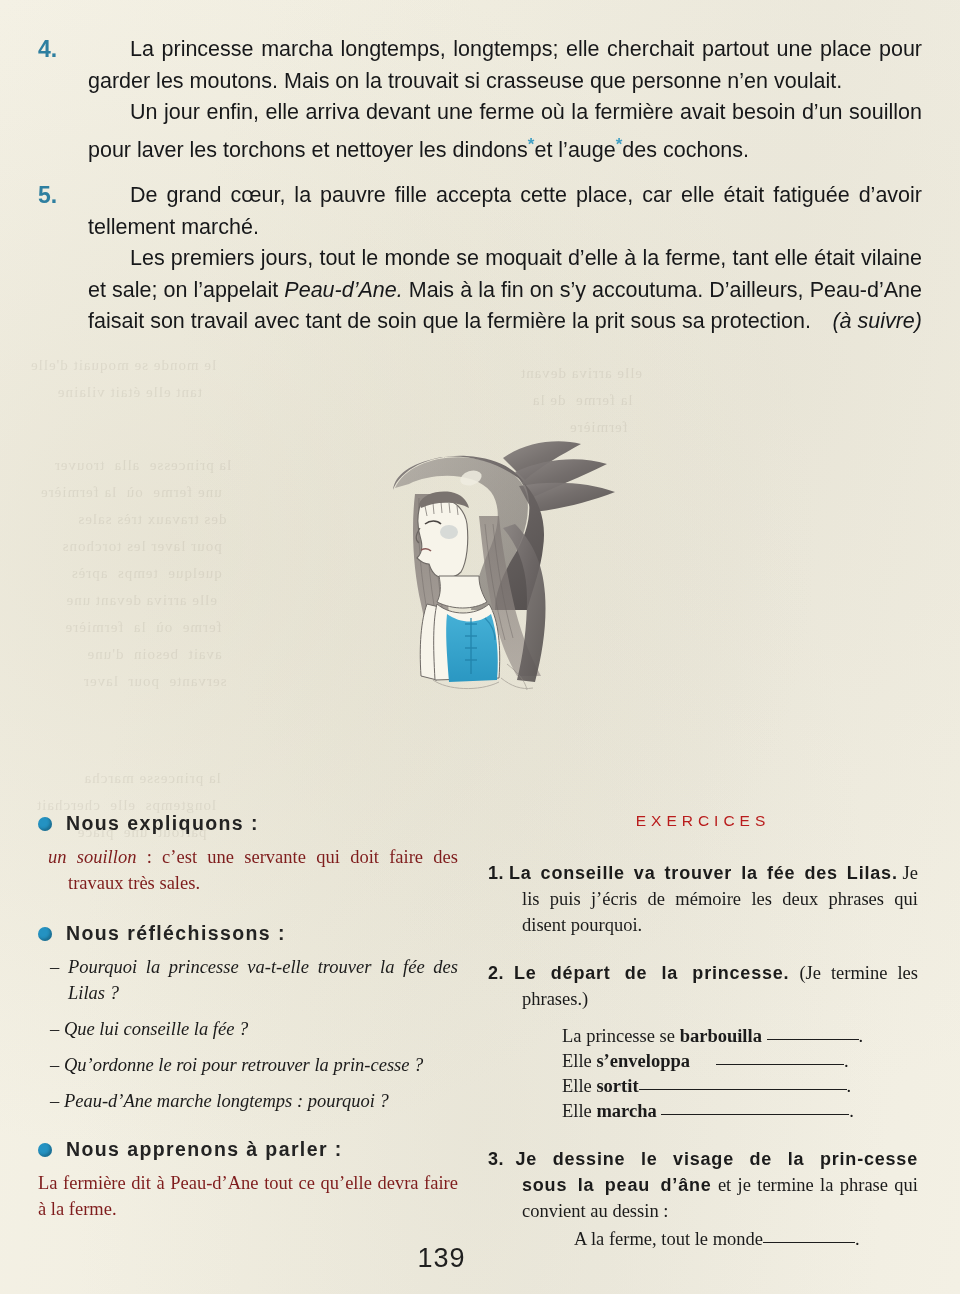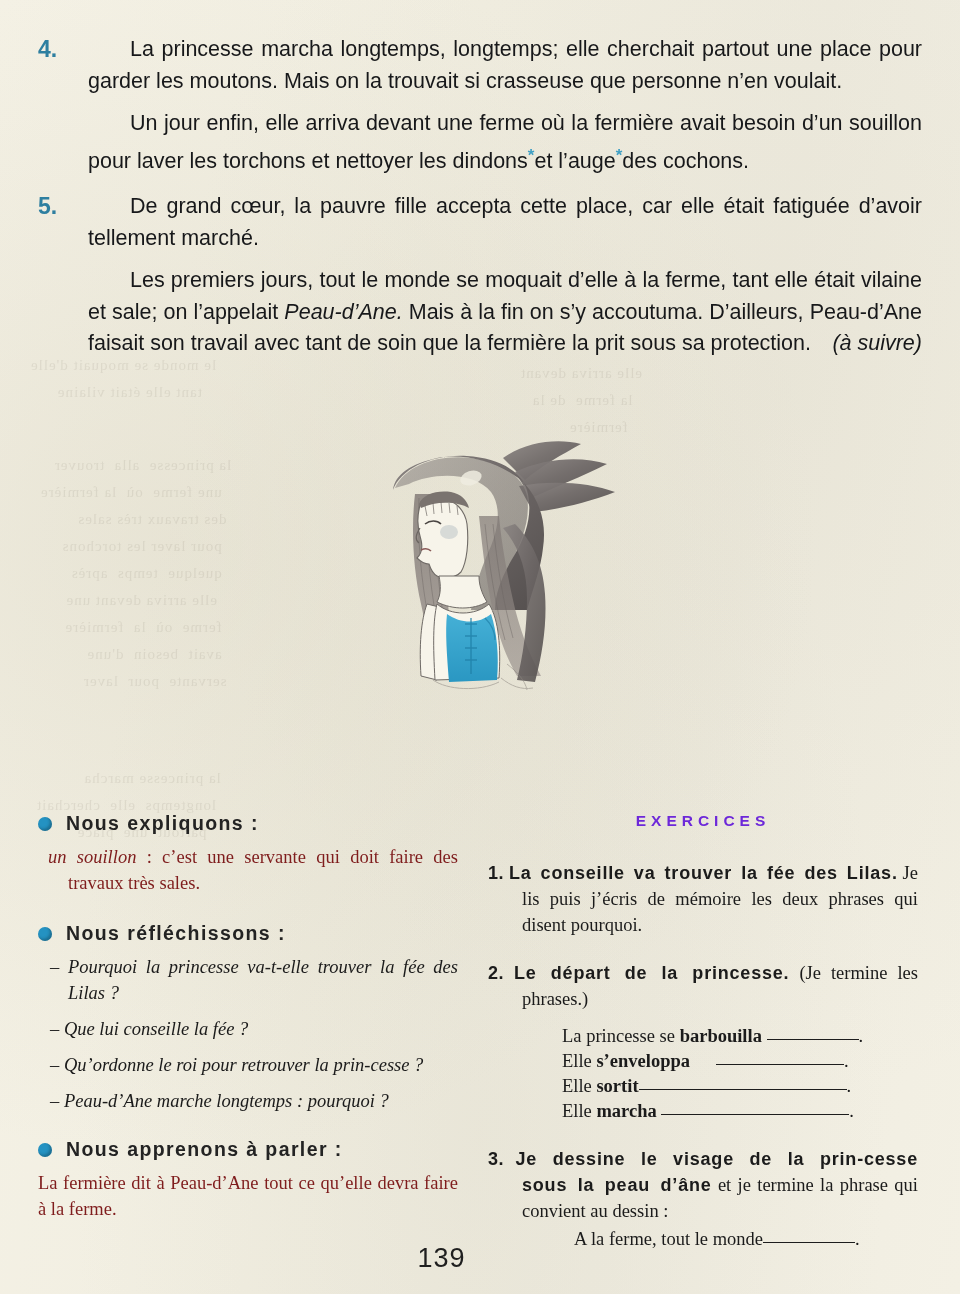--- a/index.html
+++ b/index.html
@@ -73,21 +73,21 @@
   }
   .story p {
     margin: 0;
     font-family: "Liberation Sans", sans-serif;
     font-size: 21.5px;
     line-height: 31.5px;
     text-align: justify;
     text-indent: 42px;
     color: #17181a;
   }
-  .story p + p { margin-top: 11px; }
+  .story p + p { }
   .ital { font-style: italic; }
   .star {
     color: #3f9fc4;
     font-size: 17px;
     vertical-align: 7px;
     font-weight: bold;
   }
   .suite {
     font-style: italic;
     float: right;
@@ -169,24 +169,24 @@
     text-indent: -18px;
     margin-bottom: 10px;
     text-align: justify;
   }
   .speak-txt { margin-top: 2px; }
 
   
   .ex-title {
     text-align: center;
     font-family: "Liberation Sans", sans-serif;
-    font-weight: bold;
+    font-weight: normal;
     font-size: 15.5px;
     letter-spacing: 5px;
-    color: #6d28d9;
+    color: #b91c1c;
     margin-bottom: 30px;
   }
   .ex-item {
     margin-bottom: 22px;
     font-family: "Liberation Serif", serif;
     font-size: 18.5px;
     line-height: 26px;
     text-align: justify;
     padding-left: 34px;
     text-indent: -34px;

